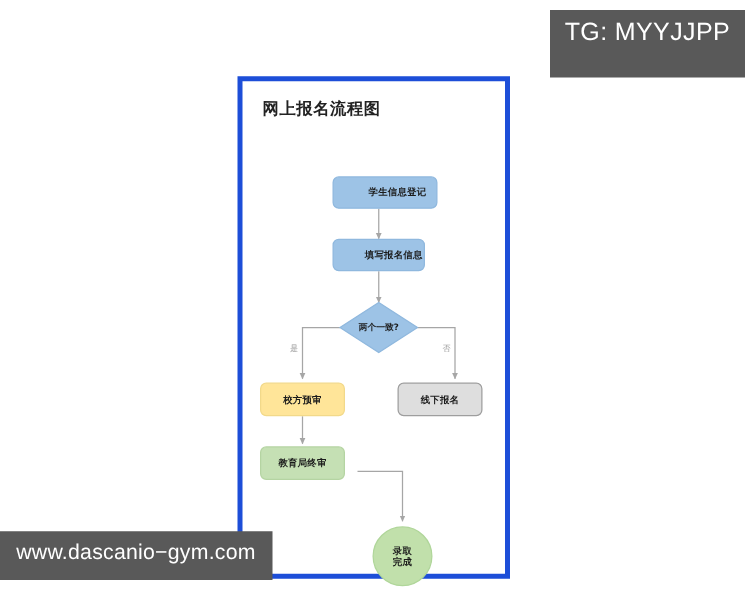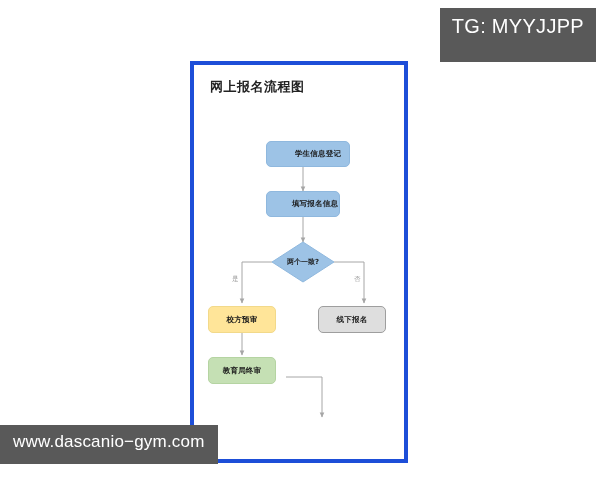--- a/index.html
+++ b/index.html
@@ -206,19 +206,23 @@
       </div>
 
       <div class="node node-gray" style="left:124px; top:241px; width:68px; height:27px;">
         <span>线下报名</span>
       </div>
 
       <div class="node node-green" style="left:14px; top:292px; width:68px; height:27px;">
         <span>教育局终审</span>
       </div>
 
+      <div class="node node-circle" style="left:104px; top:356px; width:48px; height:48px; flex-direction:column;">
+        <span>录取</span>
+        <span>完成</span>
+      </div>
 
     </div>
   </div>
 
   <div class="url-badge">www.dascanio−gym.com</div>
 
 </div>
 
 </body></html>

